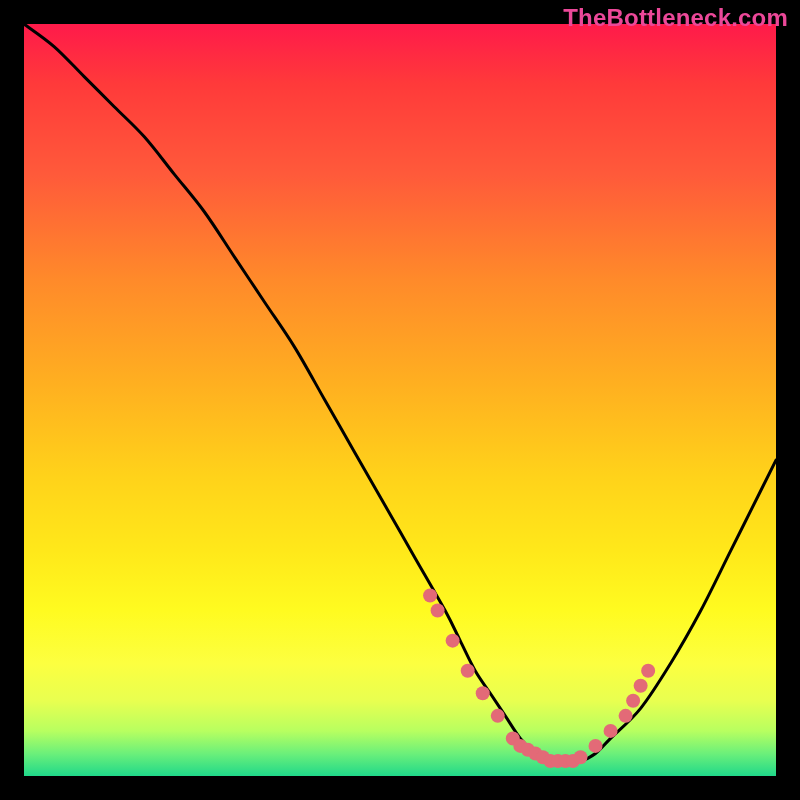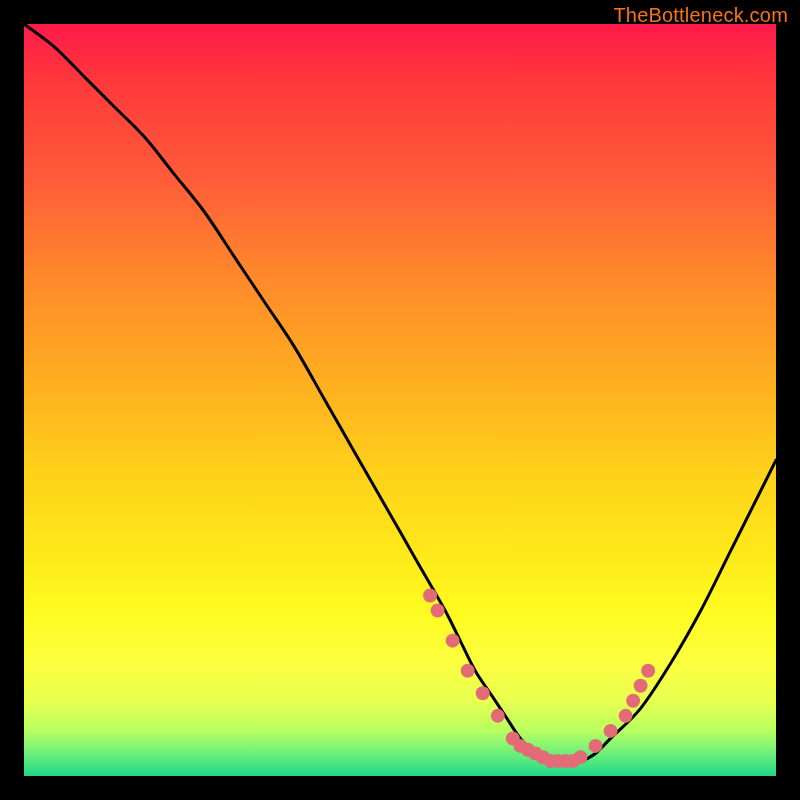--- a/index.html
+++ b/index.html
@@ -40,23 +40,23 @@
       #e8ff50 90%,
       #b8ff60 94%,
       #6cf07a 97%,
       #20d88a 100%
     );
   }
   .watermark {
     position: absolute;
     top: 4px;
     right: 12px;
-    color: #f97316;
-    font-size: 20px;
-    font-weight: 400;
+    color: #ec4899;
+    font-size: 24px;
+    font-weight: 700;
     letter-spacing: 0.2px;
     user-select: none;
   }
   svg.curve {
     position: absolute;
     left: 24px;
     top: 24px;
     width: 752px;
     height: 752px;
     overflow: visible;

